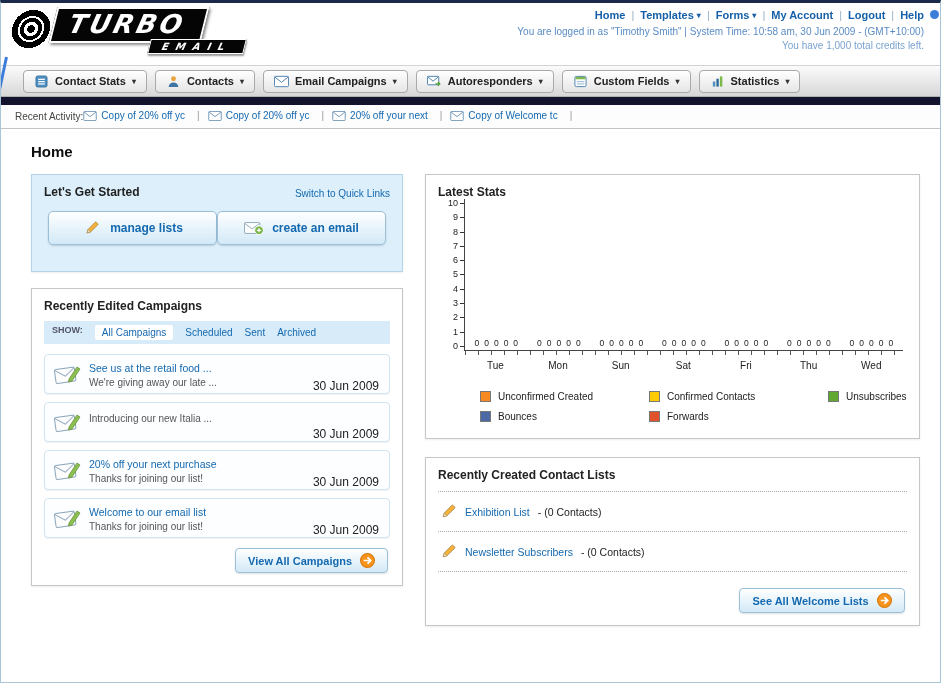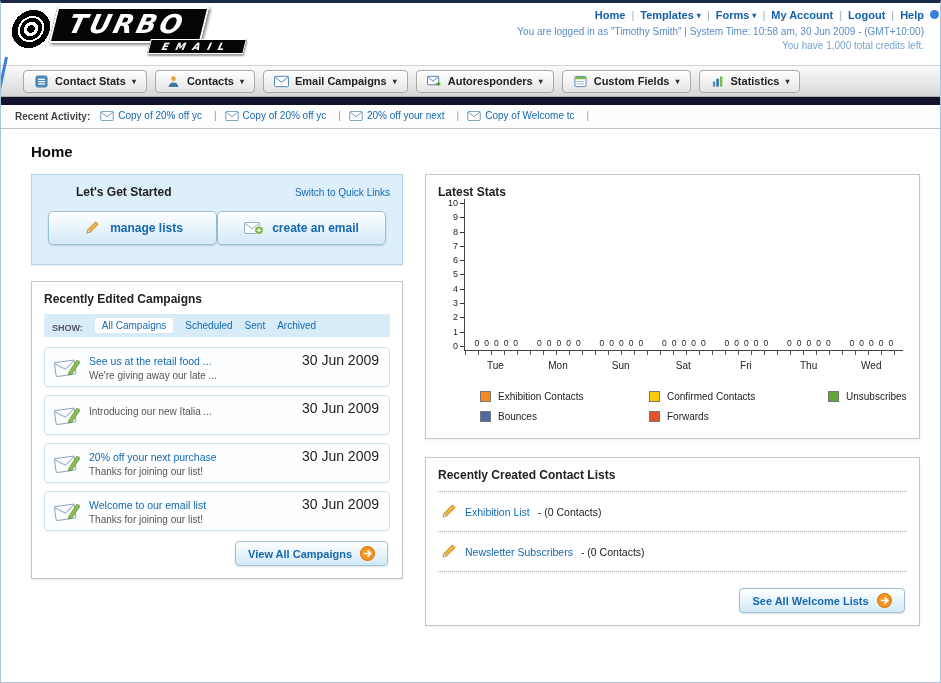--- a/index.html
+++ b/index.html
@@ -41,60 +41,60 @@
   .nav-tab { display:flex; align-items:center; gap:6px; padding:4px 10px;
     background:linear-gradient(#ffffff,#e5e5e5); border:1px solid #a9a9a9; border-radius:4px;
     font-size:11px; font-weight:bold; color:#222; cursor:pointer; }
   .tab-icon { width:15px; height:13px; display:inline-flex; }
   .tab-caret { font-size:8px; color:#333; }
   .dark-bar { height:8px; background:#13132e; }
 
   
   .recent-activity { height:24px; display:flex; align-items:center; padding:0 14px; font-size:10px;
     background:#fdfdfd; border-bottom:1px solid #c3c3c3; color:#333; }
-  .ra-label { margin-right:10px; color:#444;font-weight:bold; }
+  .ra-label { color:#444; }
   .ra-item { display:inline-flex; align-items:center; gap:4px; }
   .ra-item::after { content:"|"; color:#999; margin:0 8px; }
   .ra-icon { width:14px; height:10px; display:inline-flex; }
   .ra-link { color:#1569b0; text-decoration:none; }
 
   
   .content { padding:12px 30px 0; }
   .content h1 { font-size:15px; color:#0c0c0c; margin:2px 0 14px; }
   .columns { display:flex; gap:22px; align-items:flex-start; }
   .col-left { width:372px; flex:none; }
   .col-right { flex:1; }
   .panel { border:1px solid #c6c6c6; background:#fff; padding:10px 12px;
     box-shadow:0 1px 2px rgba(0,0,0,.07); }
   .panel-title { font-size:12px; font-weight:bold; color:#222; }
 
   
   .get-started { background:#dceffa; border-color:#b6d4e7; margin-bottom:16px; }
-  .gs-head { display:flex; justify-content:space-between; align-items:center;margin-left:32px; }
+  .gs-head { display:flex; justify-content:space-between; align-items:flex-end; }
   .gs-link { font-size:10px; color:#1569b0; text-decoration:none; }
-  .gs-buttons { display:flex; margin:12px 4px 9px; }
+  .gs-buttons { display:flex; margin:12px 4px 16px; }
   .gs-btn { flex:1; height:34px; display:flex; align-items:center; justify-content:center; gap:8px;
     background:linear-gradient(#feffff,#d2e9f7); border:1px solid #9cc0d8; border-radius:5px;
     font-size:12px; font-weight:bold; color:#1569b0; cursor:pointer; box-shadow:0 1px 2px rgba(0,0,0,.15); }
   .btn-icon { display:inline-flex; }
   .gs-btn .btn-icon { width:20px; height:16px; }
 
   
-  .filter-bar { display:flex; align-items:flex-end; gap:12px; background:#d7ebf8; margin-top:8px;
+  .filter-bar { display:flex; align-items:flex-start; gap:12px; background:#d7ebf8; margin-top:8px;
     padding:4px 8px; font-size:10px; }
   .show-label { font-size:9px; font-weight:bold; color:#556; }
   .filter-link { color:#1569b0; text-decoration:none; }
   .filter-link.active { background:#fff; padding:2px 7px; border-radius:2px; }
   .camp-rows { margin-top:10px; }
   .camp-row { position:relative; border:1px solid #d2e4f0; border-radius:4px; background:#fcfeff;
     padding:7px 70px 2px 44px; margin-bottom:8px; min-height:40px; box-shadow:0 1px 1px rgba(0,0,0,.05); }
   .camp-icon { position:absolute; left:8px; top:8px; width:28px; height:22px; display:inline-flex; }
   .camp-title { font-size:10.5px; color:#1569b0; text-decoration:none; display:block; }
   .camp-sub { font-size:10px; color:#555; margin-top:3px; }
-  .camp-date { position:absolute; right:10px; top:4px; font-size:14px; color:#222; }
+  .camp-date { position:absolute; right:10px; top:24px; font-size:12px; color:#222; }
   .view-all-wrap, .see-all-wrap { display:flex; justify-content:flex-end; margin:10px 2px 2px; }
   .pill-btn { display:inline-flex; align-items:center; gap:8px; padding:4px 12px;
     background:linear-gradient(#feffff,#d2e9f7); border:1px solid #9cc0d8; border-radius:4px;
     font-size:11px; font-weight:bold; color:#1569b0; cursor:pointer; box-shadow:0 1px 2px rgba(0,0,0,.12); }
   .pill-btn .btn-icon { width:15px; height:15px; }
 
   
   .stats { margin-bottom:18px; }
   .stats select { width:100%; margin:8px 0 16px; height:22px; font-size:10.5px; font-family:inherit;
     border:1px solid #888; background:#fff; color:#222; }
@@ -467,21 +467,21 @@
                 <div class="day-label">Sun</div>
                 <div class="day-label">Sat</div>
                 <div class="day-label">Fri</div>
                 <div class="day-label">Thu</div>
                 <div class="day-label">Wed</div>
               </div>
           </div>
           <div class="legend" id="legend">
               <div class="legend-item">
     <span class="swatch" style="background: rgb(246, 137, 31);"></span>
-    <span class="legend-label">Exhibition Contacts</span>
+    <span class="legend-label">Unconfirmed Created</span>
   </div>
               <div class="legend-item">
     <span class="swatch" style="background: rgb(255, 203, 5);"></span>
     <span class="legend-label">Confirmed Contacts</span>
   </div>
               <div class="legend-item">
     <span class="swatch" style="background: rgb(97, 168, 50);"></span>
     <span class="legend-label">Unsubscribes</span>
   </div>
               <div class="legend-item">

